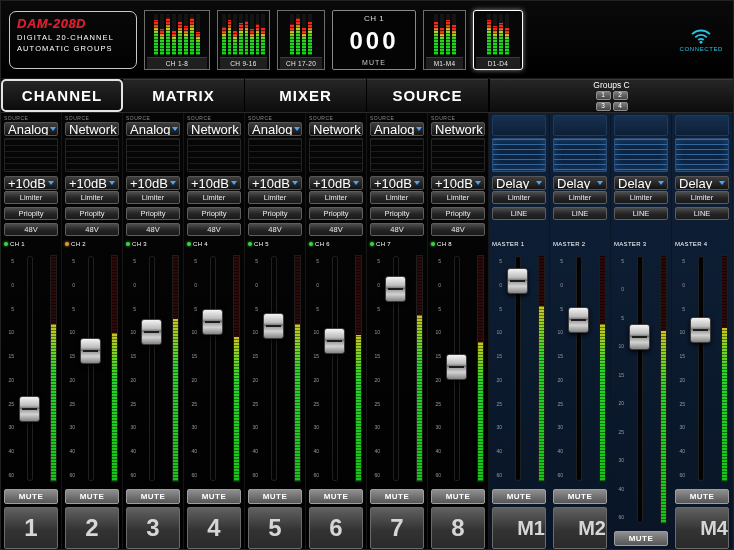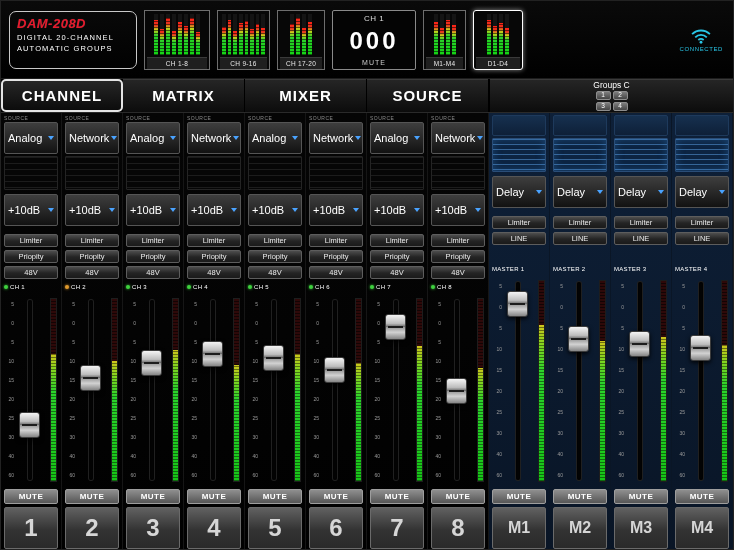--- a/index.html
+++ b/index.html
@@ -36,22 +36,22 @@
   .group-panel:last-child { flex:1; }
   .gp-label { font-size:8.5px; color:#fff; }
   .gp-grid { display:grid; grid-template-columns:15px 15px; gap:2px; }
   .gp-btn { height:9px; font-size:6.5px; background:linear-gradient(#7d7d7d,#454545); color:#fff; border:1px solid #8d8d8d; border-radius:2px; display:flex; align-items:center; justify-content:center; line-height:1; cursor:pointer; padding:0; }
 
   
   .strips { height:438px; display:flex; }
   .strip { flex:1 1 0; display:flex; flex-direction:column; padding:2px 3px; border-right:1px solid #161616; background:linear-gradient(#050505,#010101); min-width:0; }
   .strip.master { background:linear-gradient(#0e2038,#091526); border-right:1px solid #0a1626; }
   .src-label { height:7px; font-size:5px; color:#8a8a8a; letter-spacing:.5px; }
-  .dropdown { height:32px; margin-bottom:2px; background:linear-gradient(#3e3e3e,#121212); border:1px solid #555; border-radius:2px; display:flex; align-items:center; justify-content:space-between; padding:0 3px; font-size:11px; color:#fff; cursor:pointer; white-space:nowrap; overflow:hidden; }
-  .dropdown.gain { margin-bottom:8px; }
+  .dropdown { height:14px; margin-bottom:2px; background:linear-gradient(#3e3e3e,#121212); border:1px solid #555; border-radius:2px; display:flex; align-items:center; justify-content:space-between; padding:0 3px; font-size:13px; color:#fff; cursor:pointer; white-space:nowrap; overflow:hidden; }
+  .dropdown.gain { margin-bottom:1px; }
   .arrow { width:0; height:0; border-left:3px solid transparent; border-right:3px solid transparent; border-top:4px solid #4aa3ff; flex:none; margin-left:2px; }
   .screen { height:34px; margin-bottom:4px; background-color:#060606; background-image:repeating-linear-gradient(to bottom,#1c1c1c 0 1px,transparent 1px 6px); border:1px solid #242424; border-radius:1px; }
   .strip.master .screen { background-color:#0c2442; background-image:repeating-linear-gradient(to bottom,rgba(95,165,235,.5) 0 1px,transparent 1px 5px); border:1px solid #2a4d77; box-shadow:inset 0 0 8px rgba(60,140,220,.35); }
   .cbtn { height:13px; margin-bottom:3px; background:linear-gradient(#4d4d4d,#242424 55%,#1a1a1a); border:1px solid #5d5d5d; border-radius:2px; color:#ececec; font-size:7.5px; width:100%; cursor:pointer; line-height:1; }
   .m-spacer-top { height:21px; margin-bottom:2px; background:linear-gradient(#16304f,#0e2038); border:1px solid #1e3a5c; border-radius:2px; }
   .m-spacer-bot { height:16px; }
   .ch-label { height:10px; margin-bottom:2px; display:flex; align-items:center; gap:2px; font-size:6px; color:#fff; letter-spacing:.3px; }
   .led-dot { width:4px; height:4px; border-radius:50%; flex:none; }
   .fader-zone { flex:1; position:relative; }
   .scale { position:absolute; left:0; top:8px; bottom:8px; width:10px; display:flex; flex-direction:column; justify-content:space-between; }
@@ -59,21 +59,21 @@
   .track { position:absolute; left:24px; top:6px; bottom:6px; width:4px; background:#040404; border-radius:2px; box-shadow:inset 0 0 3px #000, 0 0 0 1px #202020; }
   .cap { position:absolute; left:15px; width:21px; height:26px; background:linear-gradient(#f4f4f4,#bdbdbd 35%,#6f6f6f 48%,#9a9a9a 52%,#d2d2d2 72%,#858585); border:1px solid #3c3c3c; border-radius:3px; box-shadow:0 2px 4px rgba(0,0,0,.8); cursor:grab; }
   .cap::after { content:""; position:absolute; left:2px; right:2px; top:11px; height:2px; background:#1d1d1d; }
   .vmeter { position:absolute; right:1px; top:4px; bottom:4px; width:7px; background:repeating-linear-gradient(to top,#2e0909 0 2px,#130404 2px 3px); border:1px solid #1d1d1d; overflow:hidden; }
   .vmeter-fill { position:absolute; bottom:0; left:0; right:0;
     background-image:repeating-linear-gradient(to top, rgba(0,0,0,.45) 0 1px, transparent 1px 3px),
       linear-gradient(to top,#17c417,#2bd32b 70%,#86d41f 88%,#cfc51c);
   }
   .mute-btn { height:15px; margin:3px 0; background:linear-gradient(#8f8f8f,#565656); border:1px solid #9e9e9e; border-radius:2px; color:#fff; font-size:8px; font-weight:bold; letter-spacing:.5px; cursor:pointer; line-height:1; }
   .num-btn { height:42px; background:linear-gradient(#616161,#333 55%,#2a2a2a); border:1px solid #6a6a6a; border-radius:2px; color:#d6d6d6; font-size:24px; font-weight:bold; cursor:pointer; line-height:1; }
-  .strip.master .num-btn { font-size:16px; }
+  .strip.master .num-btn { font-size:20px;text-align:right; }
 </style>
 </head>
 <body>
 
 <div class="app">
 
   <header class="topbar">
     <div class="logo">
       <div class="logo-title">DAM-208D</div>
       <div class="logo-sub">DIGITAL 20-CHANNEL</div>
@@ -651,21 +651,20 @@
             <span>40</span>
             <span>60</span>
           </div>
       <div class="track"></div>
       <div class="cap" style="top: 26.4%;"></div>
       <div class="vmeter">
         <div class="vmeter-fill" style="height: 72%;"></div>
       </div>
     </div>
     <button class="mute-btn">MUTE</button>
-    <button class="num-btn">M3</button>
   </section>
 
   <section class="strip master">
     <div class="m-spacer-top"></div>
     <div class="screen"></div>
     <div class="dropdown gain">
       <span>Delay</span>
       <span class="arrow"></span>
     </div>
     <button class="cbtn">Limiter</button>

